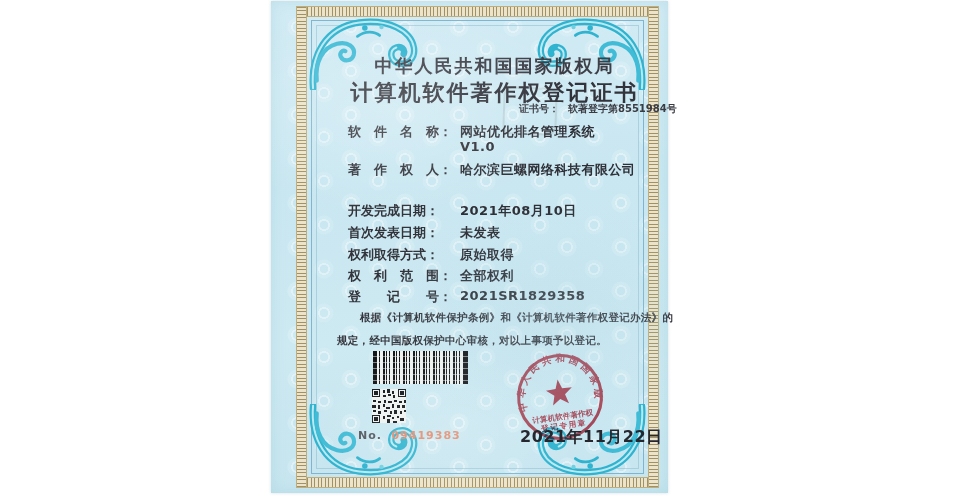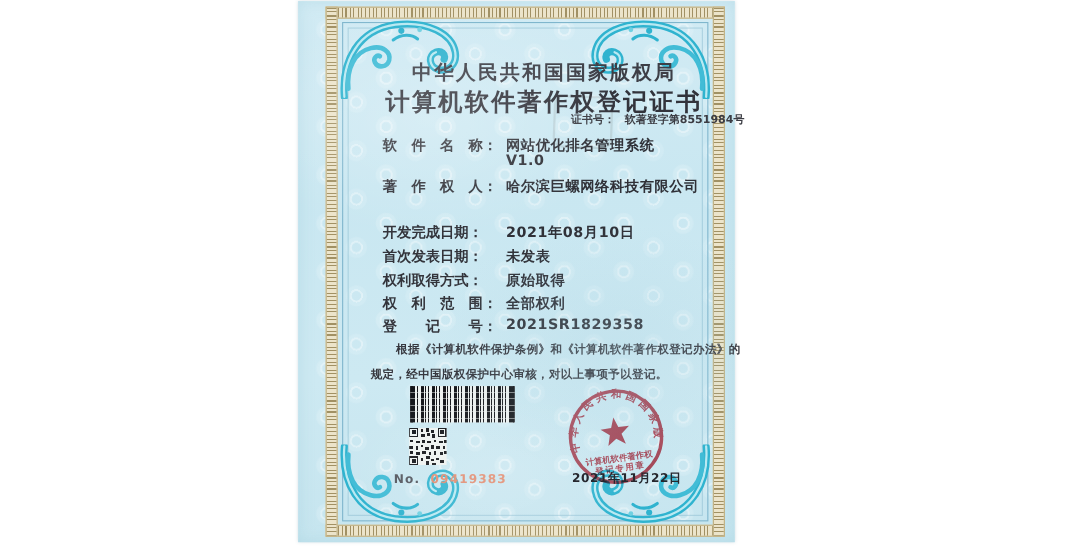--- a/index.html
+++ b/index.html
@@ -93,21 +93,21 @@
 
   .serial { position:absolute; left:87px; top:428px; font-size:11px;
             letter-spacing:1px; white-space:nowrap; }
   .serial .sl { color:#54575f; font-weight:700; }
   .serial .sn { color:#e08a6e; font-weight:700; margin-left:5px; }
 
   
   .seal { position:absolute; left:243px; top:350px; width:92px; height:92px;
           transform:rotate(-8deg); opacity:.92; mix-blend-mode:multiply; }
   .seal svg { width:100%; height:100%; display:block; }
-  .issue-date { position:absolute; left:249px; top:426px; font-size:11px;
+  .issue-date { position:absolute; left:249px; top:426px; font-size:16px;
                 font-weight:700; color:#26272e; letter-spacing:.5px; z-index:5; }
 </style>
 </head>
 <body>
 
 <div class="stage">
   <div class="paper">
 
     <div class="mstrip m-top"></div>
     <div class="mstrip m-bottom"></div>

